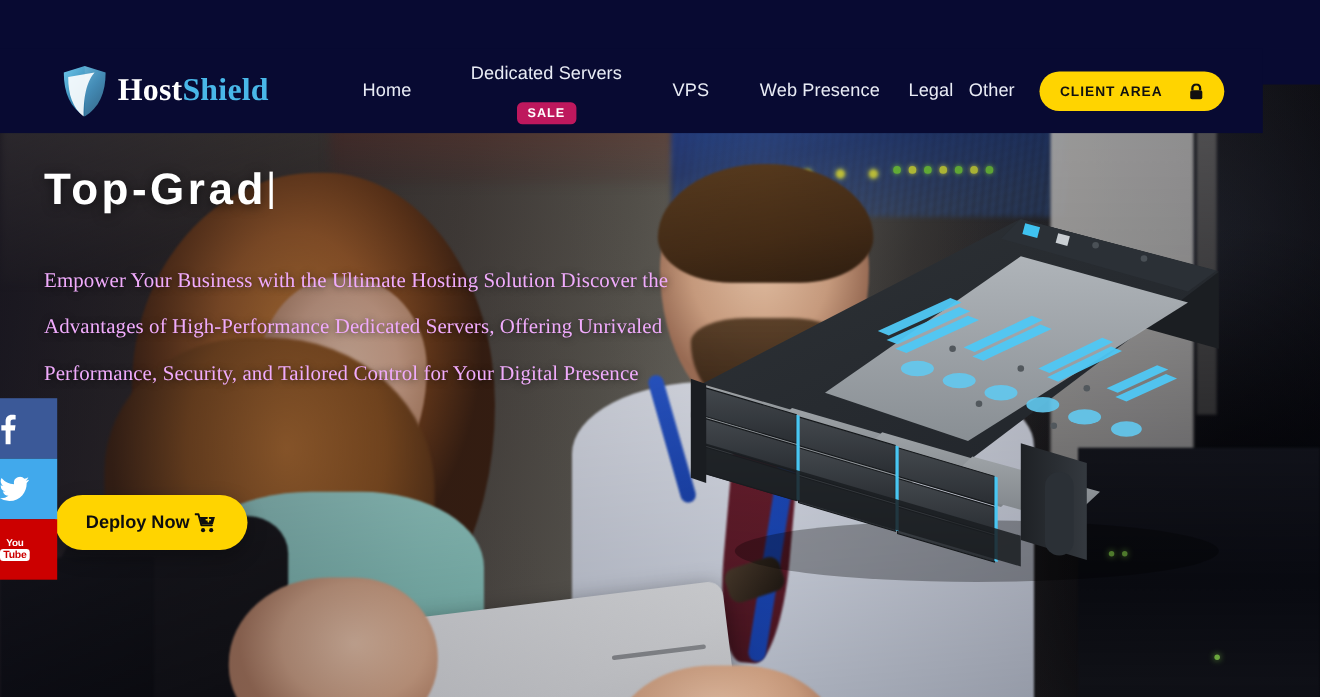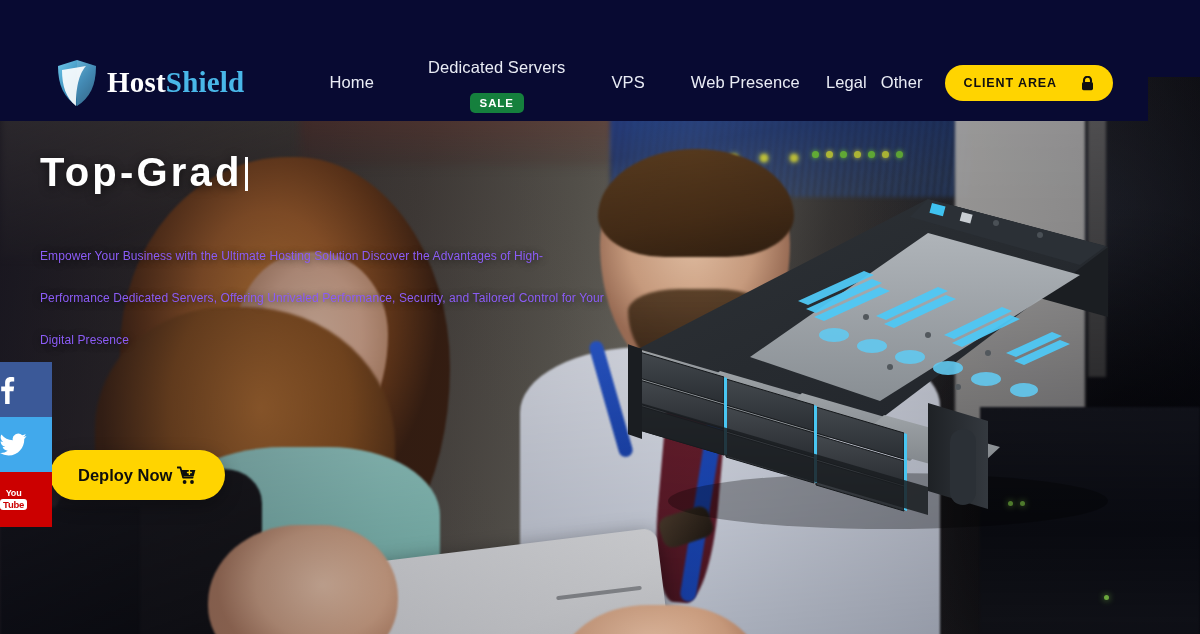--- a/index.html
+++ b/index.html
@@ -45,21 +45,21 @@
     cursor: pointer;
     padding: 6px 0;
   }
   .nav-gap-wide { margin-right: 54px; }
   .nav-gap-mid  { margin-right: 46px; flex-direction: column; }
   .nav-gap-sm   { margin-right: 26px; }
   .nav-gap-xs   { margin-right: 14px; }
 
   .nav-sale-wrap { display: flex; align-items: center; gap: 10px; }
   .sale-badge {
-    background: #15803d; color: #ffffff;
+    background: #be185d; color: #ffffff;
     font-size: 11.5px; font-weight: bold;
     letter-spacing: .9px;
     padding: 5px 10px 4px;
     border-radius: 5px;
     line-height: 1;
   }
 
   .client-btn {
     display: flex; align-items: center; gap: 24px;
     background: #ffd400;
@@ -282,25 +282,26 @@
     text-shadow: 0 2px 10px rgba(0,0,0,.55);
     white-space: nowrap;
   }
   .type-caret {
     display: inline-block; width: 3px; height: 34px;
     background: #ffffff; vertical-align: -5px; margin-left: 2px;
   }
   .hero-desc {
     position: absolute; top: 158px; left: 40px;
     width: 570px;
-    font-size: 12px;
+    font-size: 19px;
     line-height: 42px;
-    color: #8b5cf6;
+    color: #f0abfc;
     text-shadow: 0 1px 7px rgba(0,0,0,.62);
     letter-spacing: .1px;
+    font-family: Liberation Serif, serif;
   }
   .deploy-btn {
     position: absolute; top: 373px; left: 50px;
     display: flex; align-items: center; gap: 5px;
     background: #ffd400; color: #0e0e0e;
     border: none; border-radius: 28px;
     padding: 16px 28px 15px;
     font-size: 16.5px; font-weight: bold;
     font-family: "Liberation Sans", sans-serif;
     cursor: pointer;

